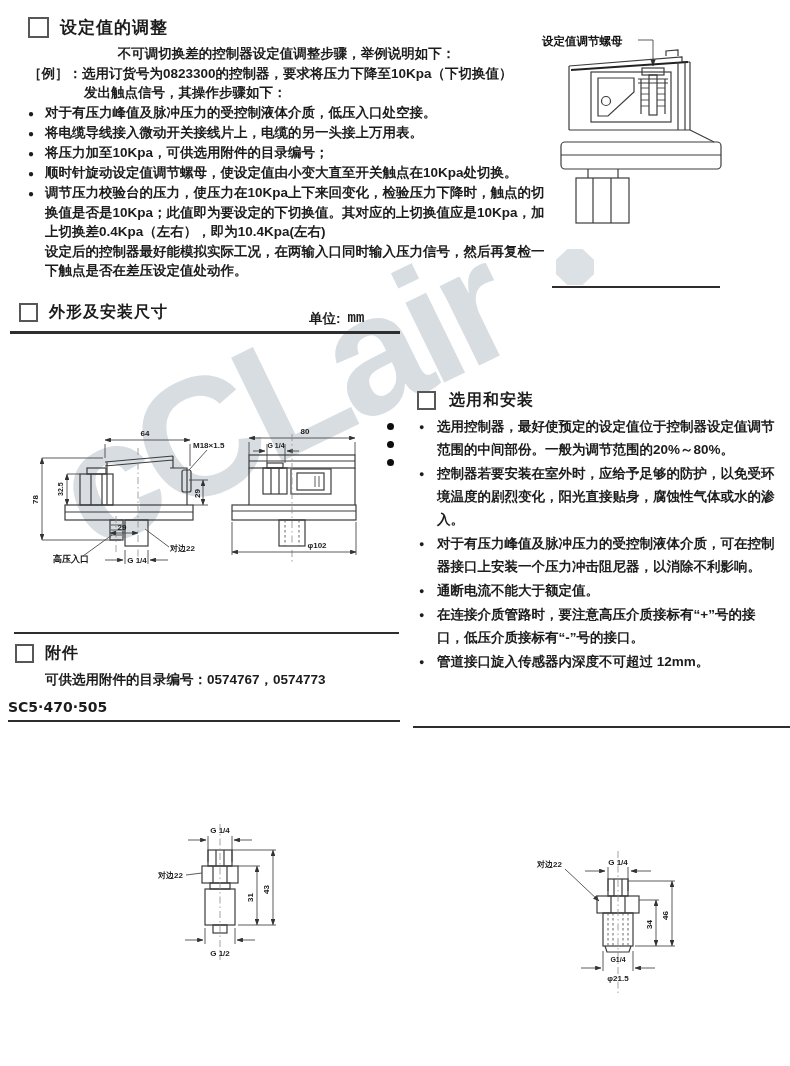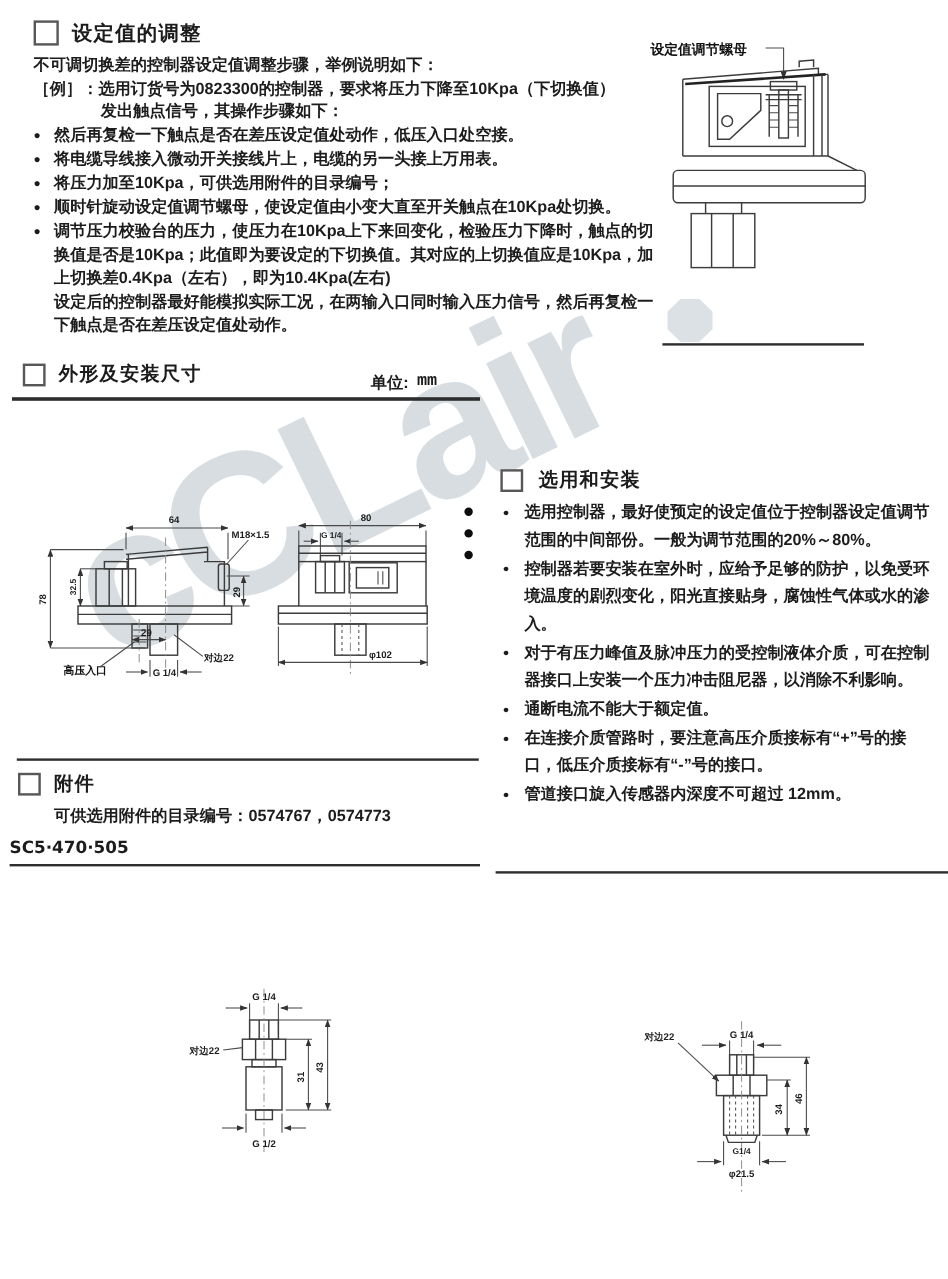--- a/index.html
+++ b/index.html
@@ -14,21 +14,21 @@
   
   .abs{position:absolute;z-index:1;}
   .hrow{display:flex;align-items:center;gap:11px;}
   .cbox{flex:0 0 auto;width:17px;height:17px;border:2px solid #575757;background:#fff;}
   .cbox.small{width:15px;height:15px;}
   .sec-title{font-weight:bold;font-size:17px;letter-spacing:1px;font-family:Liberation Serif, serif;}
   .sec-title.small{font-size:16px;}
   .btxt{font-size:13.5px;font-weight:bold;line-height:19.5px;}
   
   .adj{left:28px;top:16px;width:517px;}
-  .adj .intro{margin-top:5px;}
+  .adj .intro{margin-top:5px;text-align:center;}
   .adj .ex2{padding-left:56px;}
   .blist .bitem{position:relative;padding-left:17px;margin-top:0.5px;}
   .blist .bitem::before{content:"●";position:absolute;left:0;top:1px;font-size:10px;}
   .blist .cont{padding-left:17px;}
   
   .sel{left:417px;top:390px;width:362px;}
   .sel .btxt{line-height:23px;}
   .sel .bitem{position:relative;padding-left:20px;margin-bottom:1px;}
   .sel .bitem::before{content:"●";position:absolute;left:2px;top:1px;font-size:9px;}
   
@@ -63,21 +63,21 @@
 
   <div class="abs adj">
     <div class="hrow">
       <span class="cbox"></span>
       <span class="sec-title">设定值的调整</span>
     </div>
     <div class="btxt intro">不可调切换差的控制器设定值调整步骤，举例说明如下：</div>
     <div class="btxt">［例］：选用订货号为0823300的控制器，要求将压力下降至10Kpa（下切换值）</div>
     <div class="btxt ex2">发出触点信号，其操作步骤如下：</div>
     <div class="blist">
-      <div class="btxt bitem">然后再复检一下触点是否在差压设定值处动作，低压入口处空接。</div>
+      <div class="btxt bitem">对于有压力峰值及脉冲压力的受控制液体介质，低压入口处空接。</div>
       <div class="btxt bitem">将电缆导线接入微动开关接线片上，电缆的另一头接上万用表。</div>
       <div class="btxt bitem">将压力加至10Kpa，可供选用附件的目录编号；</div>
       <div class="btxt bitem">顺时针旋动设定值调节螺母，使设定值由小变大直至开关触点在10Kpa处切换。</div>
       <div class="btxt bitem">调节压力校验台的压力，使压力在10Kpa上下来回变化，检验压力下降时，触点的切换值是否是10Kpa；此值即为要设定的下切换值。其对应的上切换值应是10Kpa，加上切换差0.4Kpa（左右），即为10.4Kpa(左右)</div>
       <div class="btxt cont">设定后的控制器最好能模拟实际工况，在两输入口同时输入压力信号，然后再复检一下触点是否在差压设定值处动作。</div>
     </div>
   </div>
 
   <svg class="abs" style="left:538px;top:28px;" width="250" height="232" viewBox="0 0 250 232">
     <defs>

